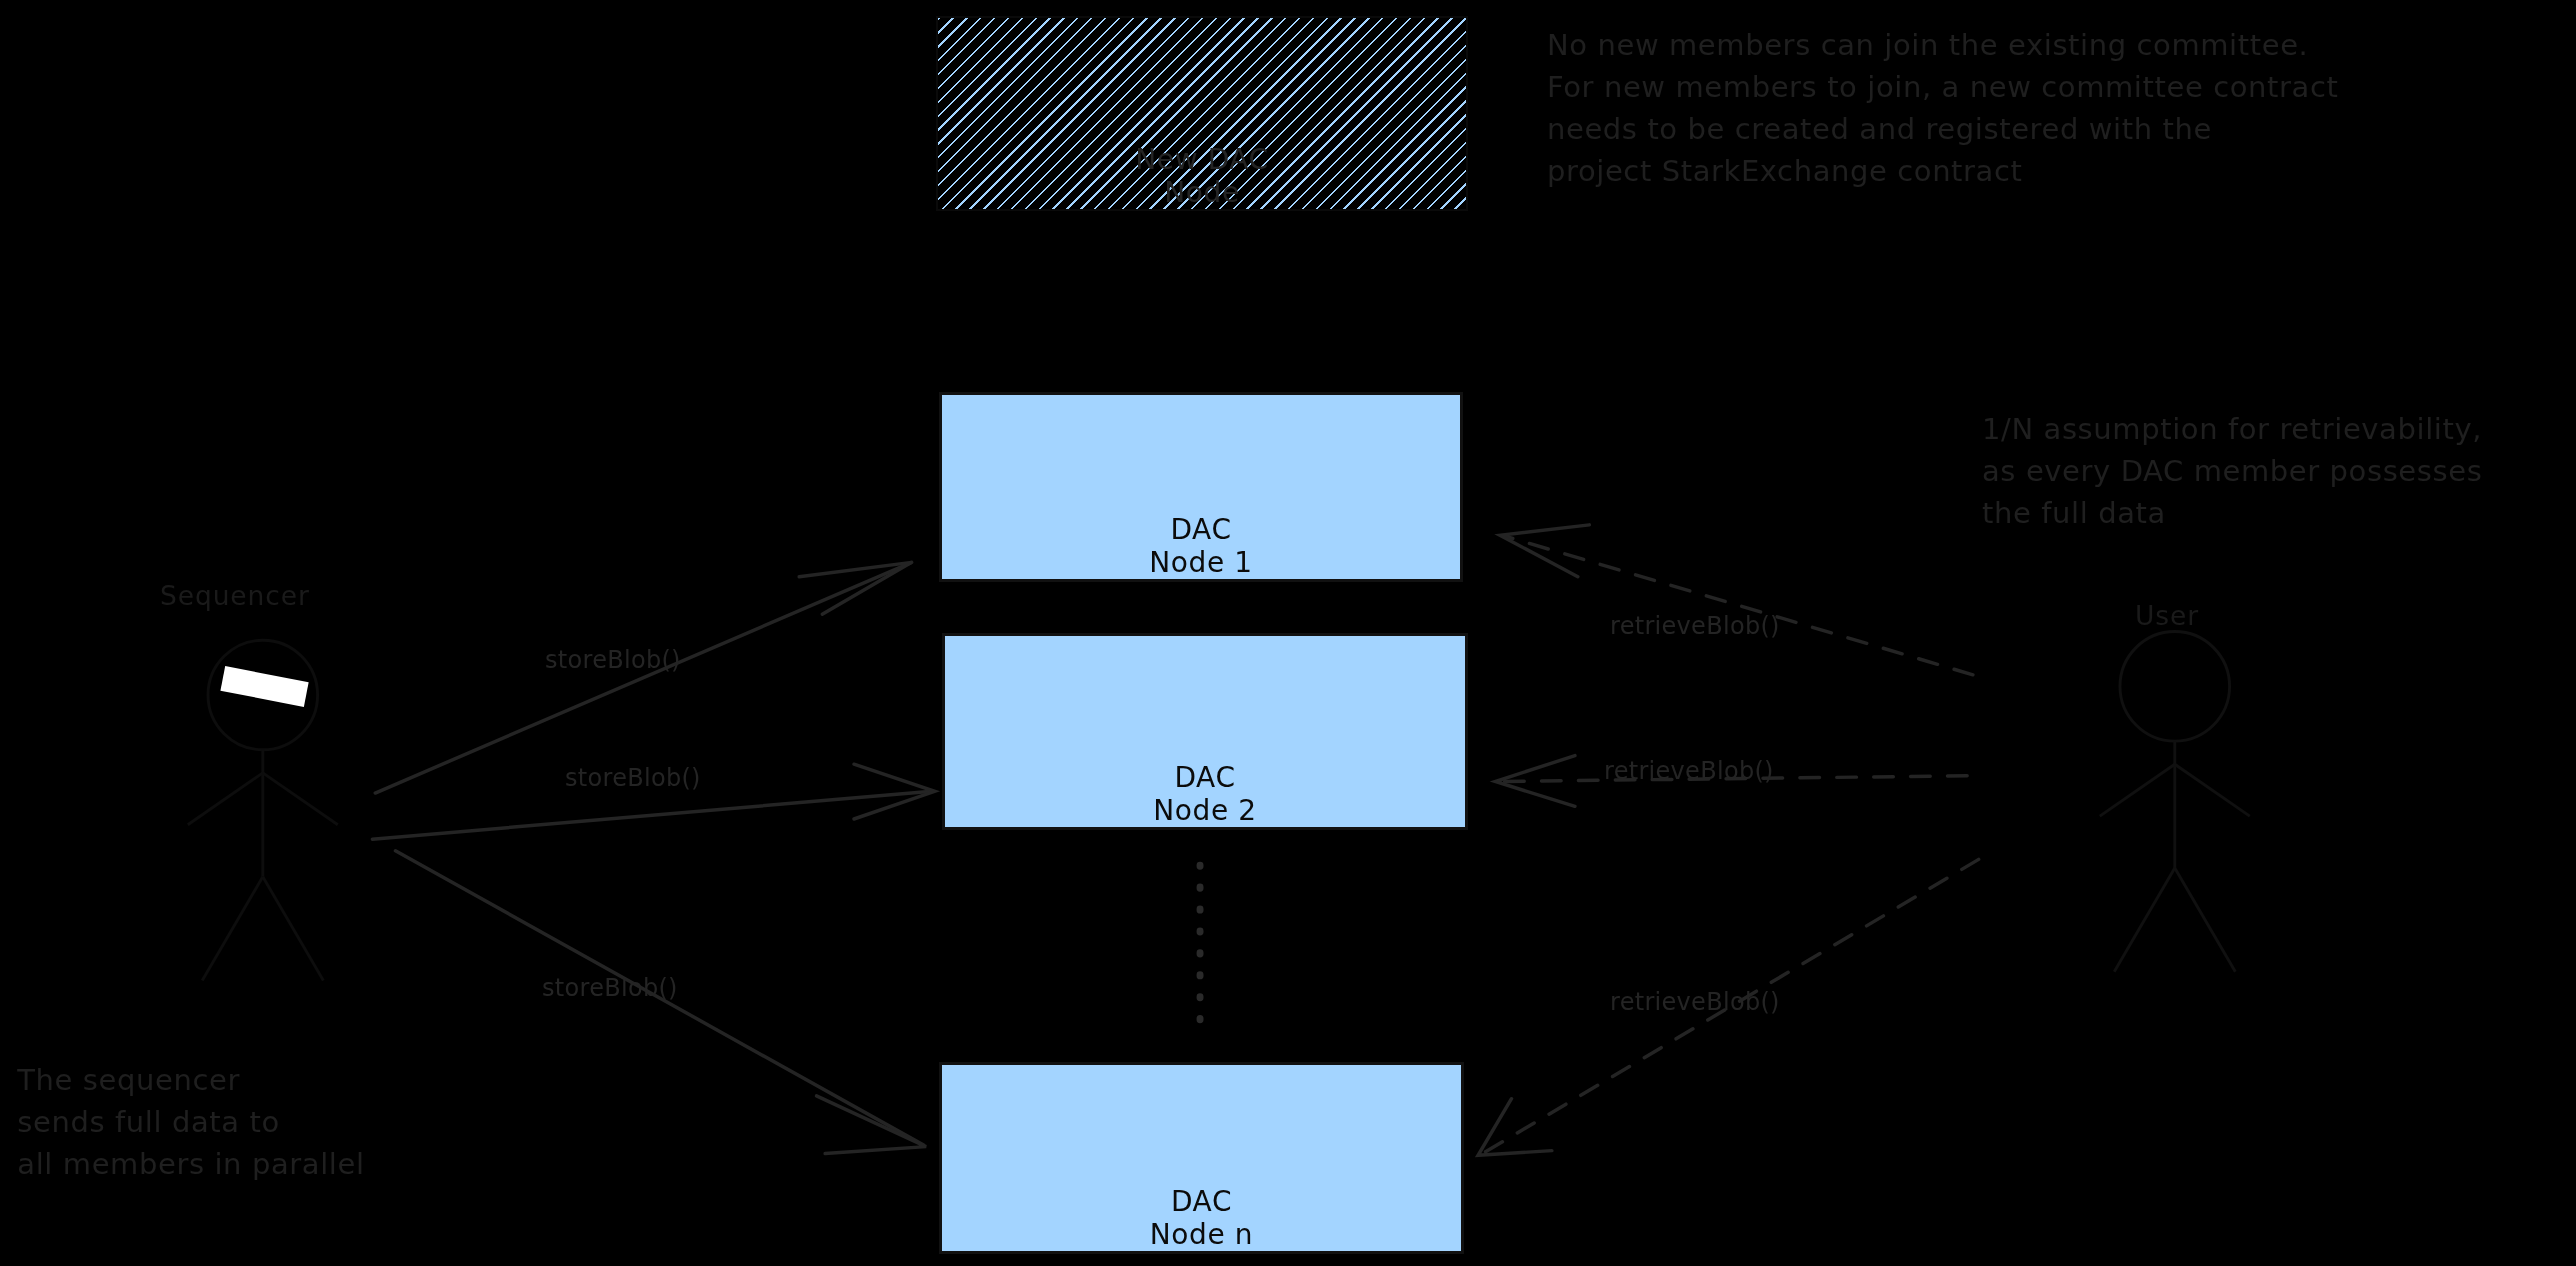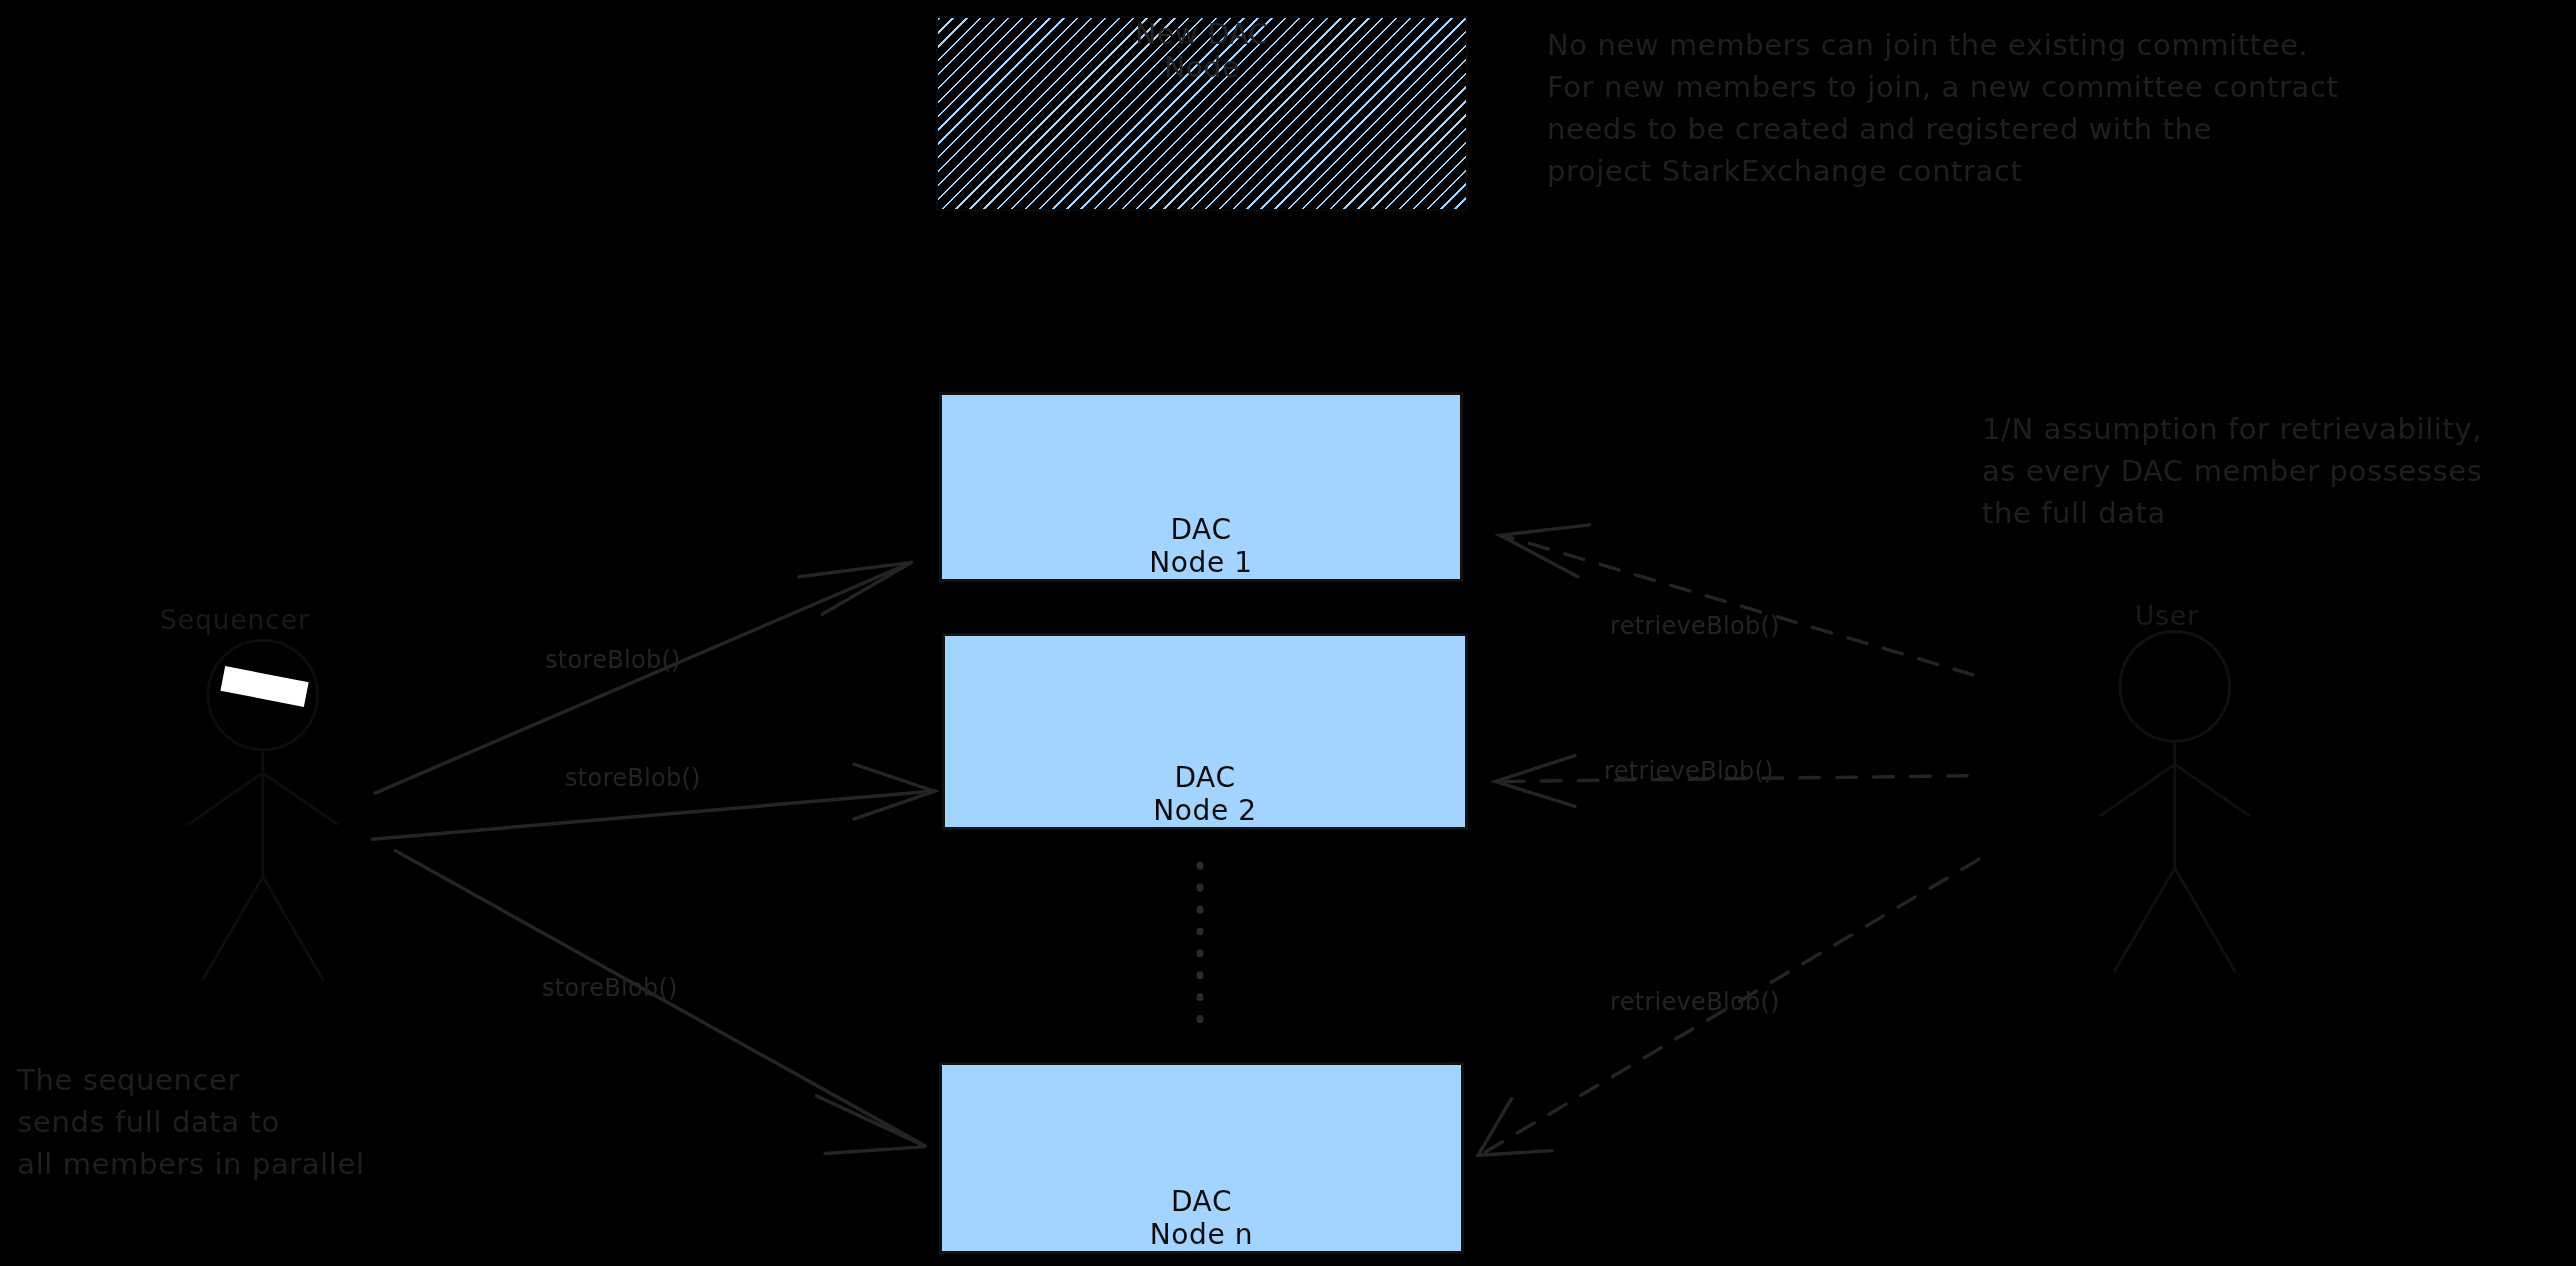--- a/index.html
+++ b/index.html
@@ -48,21 +48,21 @@
     color:#0b0b0b;
     font-size:28px;
     line-height:1.18;
     letter-spacing:0.6px;
     font-family:"DejaVu Sans","Liberation Sans",sans-serif;
   }
   .hatch-box{
     position:absolute;
     box-sizing:border-box;
     border:2.9px solid #0a0a0a;
-    display:flex;flex-direction:column;align-items:center;justify-content:flex-start;
+    display:flex;flex-direction:column;align-items:center;justify-content:flex-end;
     background-color:#000;
     background-image:repeating-linear-gradient(
       135deg,
       #a3d4ff 0px,#a3d4ff 1.7px,
       #000 1.7px,#000 9.8px);
   }
   .hatch-box .nline{
     color:#242424;
     font-size:28px;
     line-height:1.18;
@@ -143,21 +143,21 @@
   <div class="node-box" style="left:942px;top:633px;width:526px;height:197px;">
     <div class="nline">DAC</div>
     <div class="nline">Node 2</div>
   </div>
 
   <div class="node-box" style="left:939px;top:1062px;width:525px;height:192px;">
     <div class="nline">DAC</div>
     <div class="nline">Node n</div>
   </div>
 
-  <div class="actor-label" style="left:160px;top:604px;">Sequencer</div>
+  <div class="actor-label" style="left:160px;top:580px;">Sequencer</div>
   <div class="actor-label" style="left:2135px;top:600px;">User</div>
 
   <div class="white-marker" style="left:222px;top:674px;width:85px;height:25.4px;"></div>
 
   <div class="edge-label" style="left:545px;top:646px;">storeBlob()</div>
   <div class="edge-label" style="left:565px;top:764px;">storeBlob()</div>
   <div class="edge-label" style="left:542px;top:974px;">storeBlob()</div>
 
   <div class="edge-label" style="left:1610px;top:612px;">retrieveBlob()</div>
   <div class="edge-label" style="left:1604px;top:757px;">retrieveBlob()</div>

